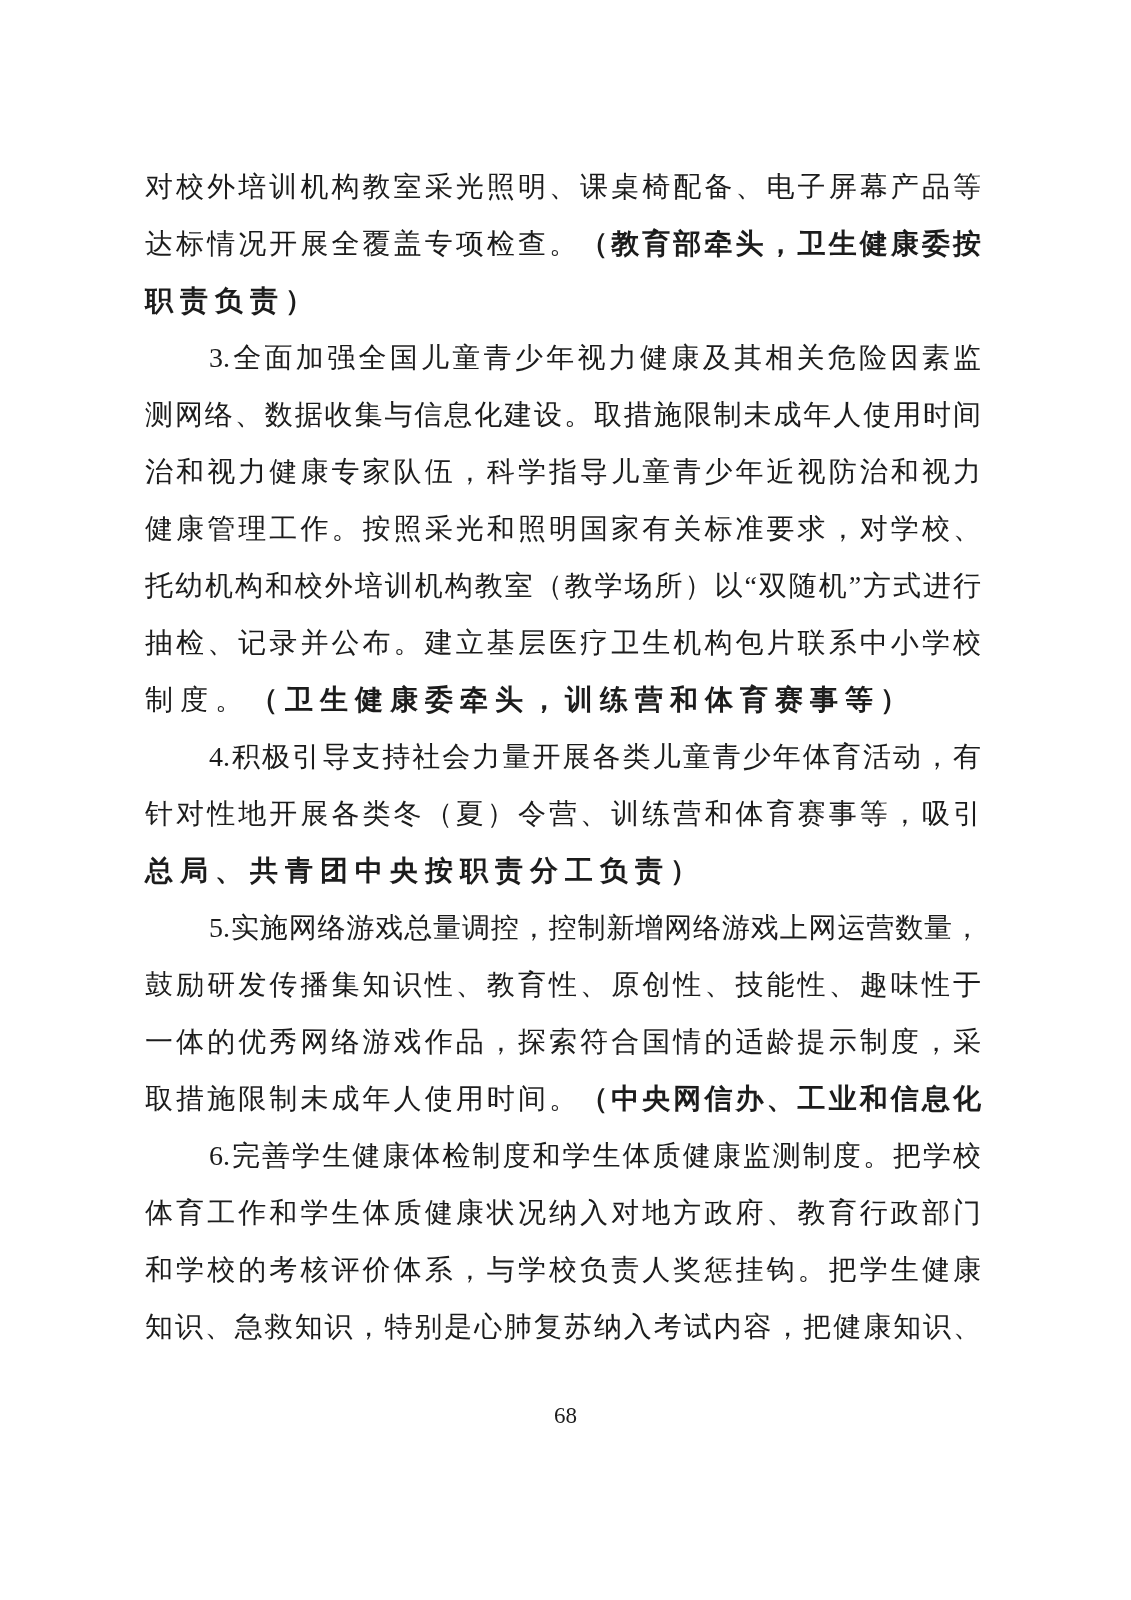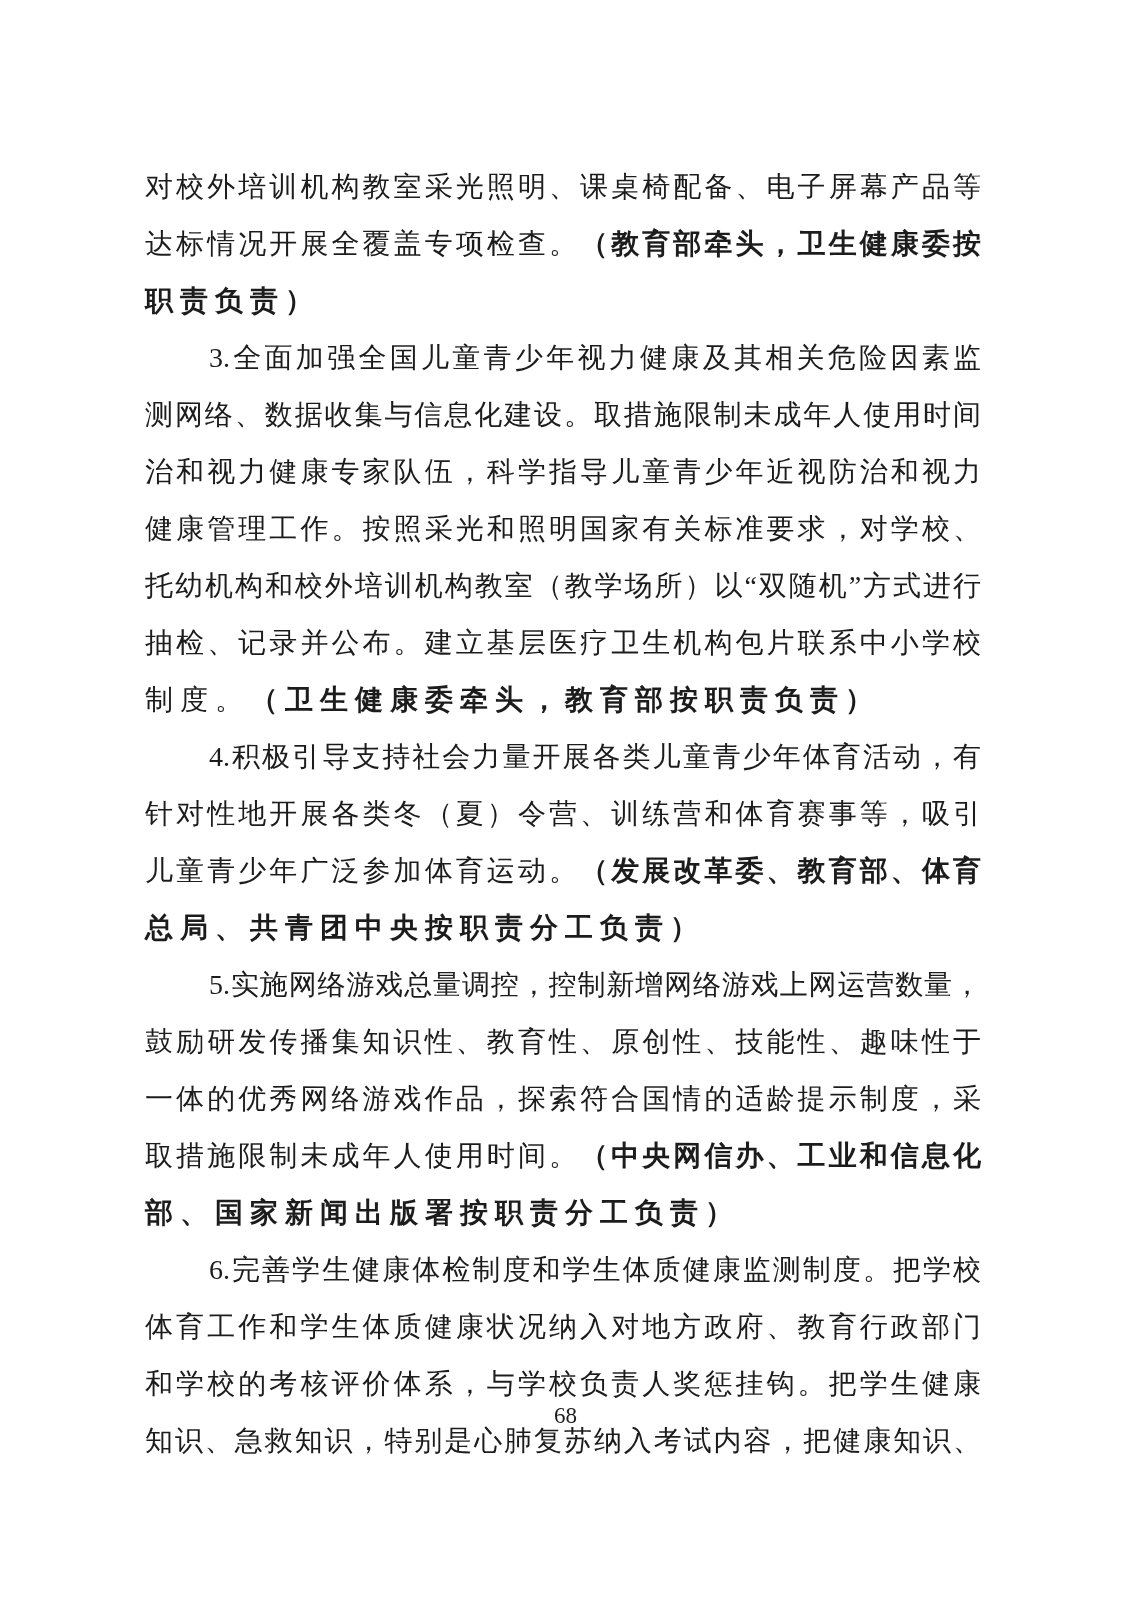--- a/index.html
+++ b/index.html
@@ -59,30 +59,28 @@
   <div class="text-block" id="text-block">
       <div class="line"><span class="run-normal">对校外培训机构教室采光照明、课桌椅配备、电子屏幕产品等</span></div>
       <div class="line"><span class="run-normal">达标情况开展全覆盖专项检查。</span><span class="run-em">（教育部牵头，卫生健康委按</span></div>
       <div class="line last"><span class="run-em">职责负责）</span></div>
       <div class="line indent"><span class="run-normal">3.全面加强全国儿童青少年视力健康及其相关危险因素监</span></div>
       <div class="line"><span class="run-normal">测网络、数据收集与信息化建设。取措施限制未成年人使用时间</span></div>
       <div class="line"><span class="run-normal">治和视力健康专家队伍，科学指导儿童青少年近视防治和视力</span></div>
       <div class="line"><span class="run-normal">健康管理工作。按照采光和照明国家有关标准要求，对学校、</span></div>
       <div class="line"><span class="run-normal">托幼机构和校外培训机构教室（教学场所）以“双随机”方式进行</span></div>
       <div class="line"><span class="run-normal">抽检、记录并公布。建立基层医疗卫生机构包片联系中小学校</span></div>
-      <div class="line last"><span class="run-normal">制度。</span><span class="run-em">（卫生健康委牵头，教育部按职责负责）</span></div>
+      <div class="line last"><span class="run-normal">制度。</span><span class="run-em">（卫生健康委牵头，训练营和体育赛事等）</span></div>
       <div class="line indent"><span class="run-normal">4.积极引导支持社会力量开展各类儿童青少年体育活动，有</span></div>
       <div class="line"><span class="run-normal">针对性地开展各类冬（夏）令营、训练营和体育赛事等，吸引</span></div>
-      <div class="line"><span class="run-normal">儿童青少年广泛参加体育运动。</span><span class="run-em">（发展改革委、教育部、体育</span></div>
       <div class="line last"><span class="run-em">总局、共青团中央按职责分工负责）</span></div>
       <div class="line indent"><span class="run-normal">5.实施网络游戏总量调控，控制新增网络游戏上网运营数量，</span></div>
       <div class="line"><span class="run-normal">鼓励研发传播集知识性、教育性、原创性、技能性、趣味性于</span></div>
       <div class="line"><span class="run-normal">一体的优秀网络游戏作品，探索符合国情的适龄提示制度，采</span></div>
       <div class="line"><span class="run-normal">取措施限制未成年人使用时间。</span><span class="run-em">（中央网信办、工业和信息化</span></div>
-      <div class="line last"><span class="run-em">部、国家新闻出版署按职责分工负责）</span></div>
       <div class="line indent"><span class="run-normal">6.完善学生健康体检制度和学生体质健康监测制度。把学校</span></div>
       <div class="line"><span class="run-normal">体育工作和学生体质健康状况纳入对地方政府、教育行政部门</span></div>
       <div class="line"><span class="run-normal">和学校的考核评价体系，与学校负责人奖惩挂钩。把学生健康</span></div>
       <div class="line"><span class="run-normal">知识、急救知识，特别是心肺复苏纳入考试内容，把健康知识、</span></div>
     </div>
   <div class="footer">
     <span>68</span>
   </div>
 </div>
 

